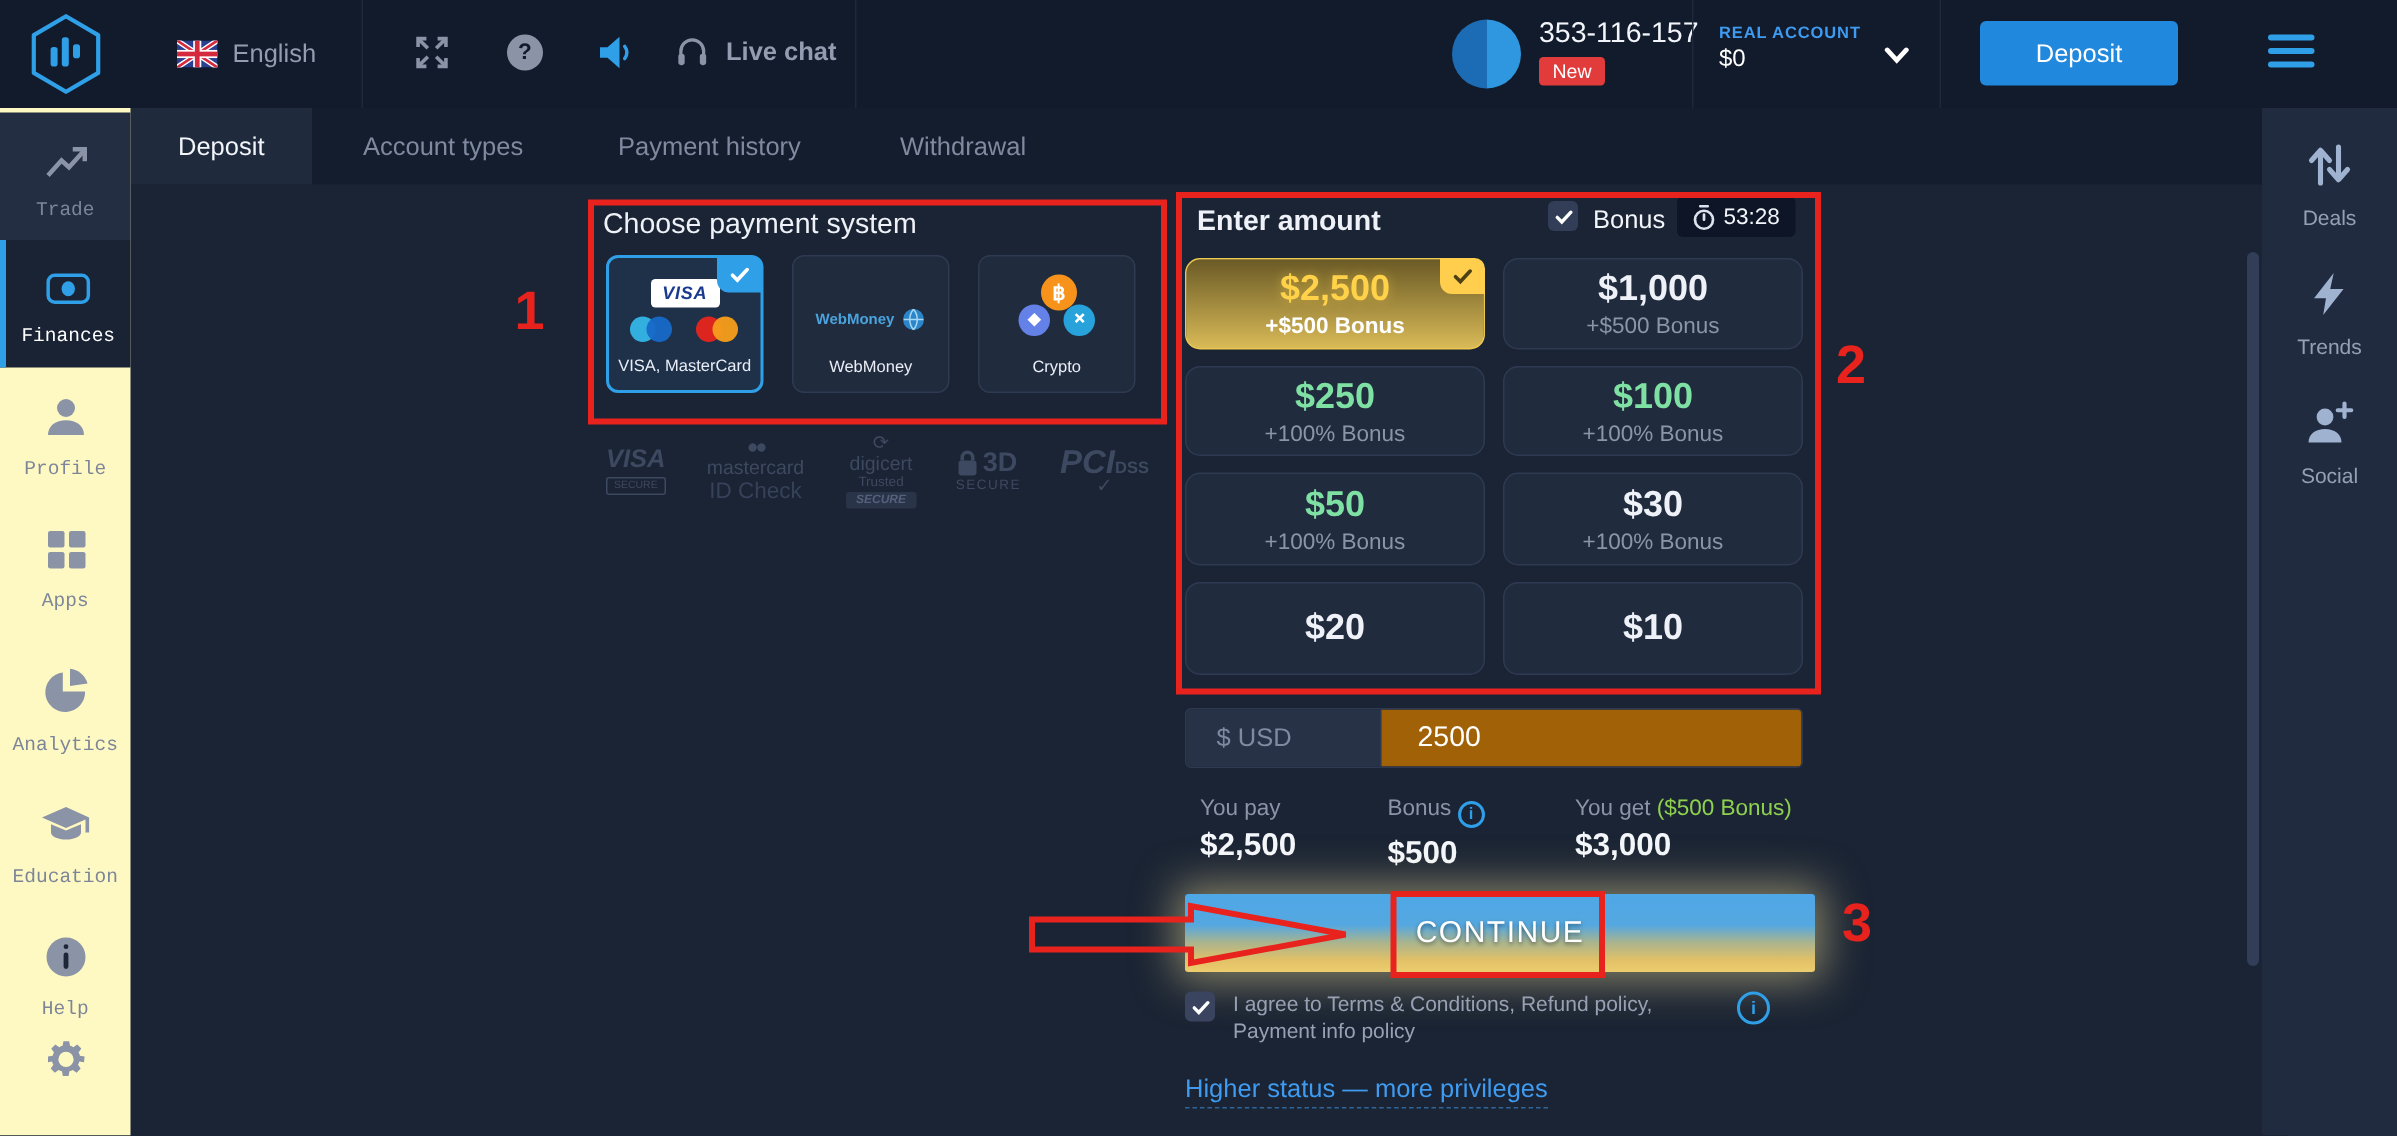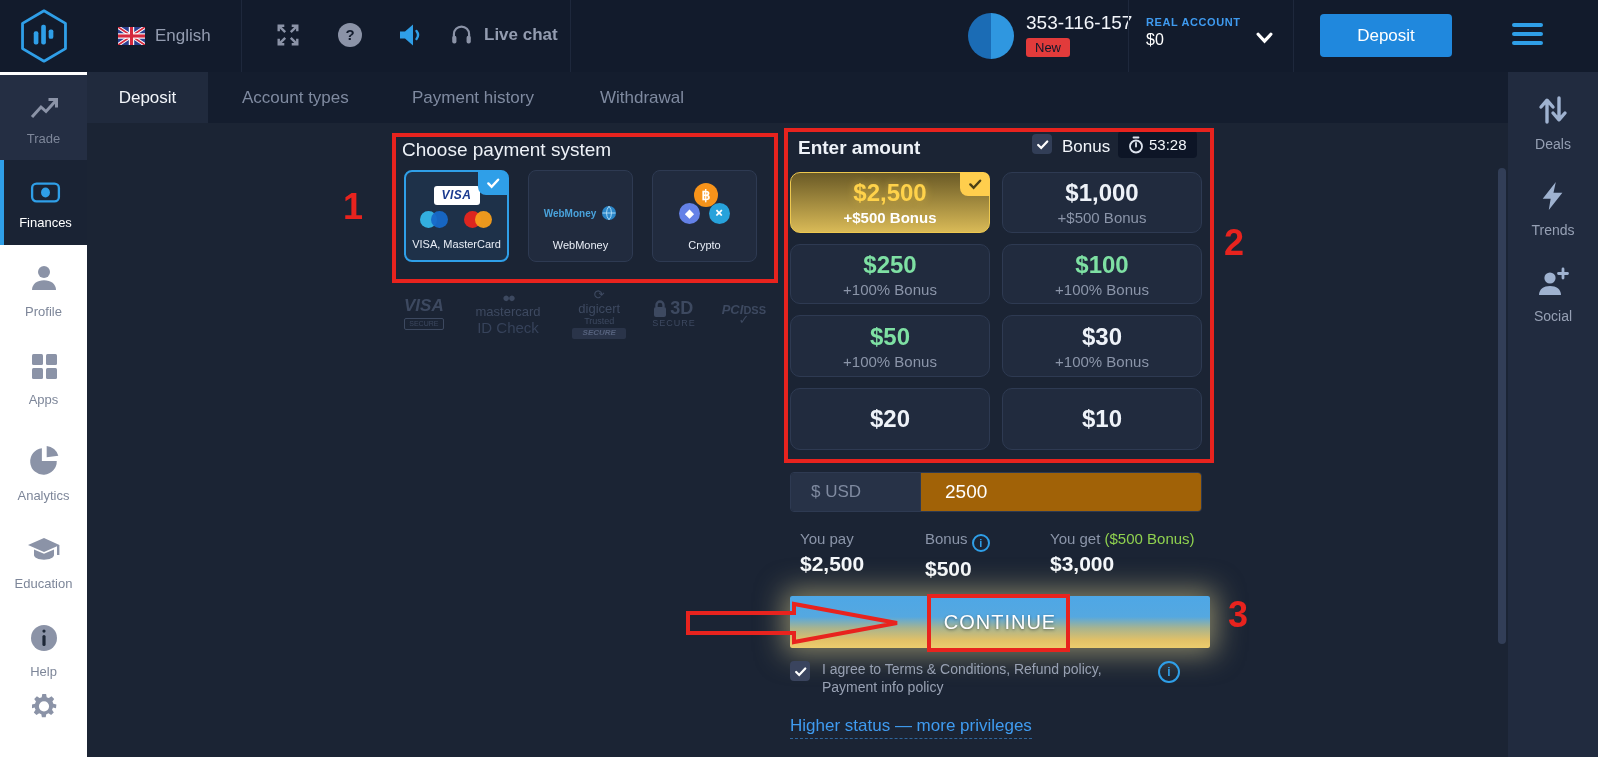--- a/index.html
+++ b/index.html
@@ -5,34 +5,34 @@
   * { margin:0; padding:0; box-sizing:border-box; }
   html,body { width:1598px; height:757px; }
   body { background:#1b2434; font-family:"Liberation Sans", sans-serif; color:#e9eef7; overflow:hidden; position:relative; }
   .abs { position:absolute; }
 
   
   .topbar { position:absolute; left:0; top:0; width:1598px; height:72px; background:#121b2c; }
   .tdiv { position:absolute; top:0; width:1px; height:72px; background:#1e283c; }
   .lang-label, .livechat-label { color:#939cb0; font-size:17px; }
   .acct-id { color:#f2f5fa; font-size:19px; }
-  .new-badge { background:#e23b3b; color:#0f172a; font-size:13px; border-radius:3px; padding:2px 9px; display:inline-block;text-align:right; }
+  .new-badge { background:#e23b3b; color:#ffffff; font-size:13px; border-radius:3px; padding:2px 9px; display:inline-block;text-align:right; }
   .acct-type { color:#3f9bf0; font-size:11px; font-weight:bold; letter-spacing:.6px; }
   .acct-bal { color:#fff; font-size:16px; margin-top:3px; }
   .deposit-btn { position:absolute; left:1320px; top:14px; width:132px; height:43px; background:#2088dd; border:none; border-radius:4px; color:#fff; font-size:17px; font-family:inherit; cursor:pointer; }
   .burger span { display:block; width:31px; height:4px; background:#2f9fe8; border-radius:2px; margin-bottom:5px; }
   .qmark { width:24px; height:24px; border-radius:50%; background:#8b93a7; color:#121b2c; font-weight:bold; font-size:15px; text-align:center; line-height:24px; }
 
   
   .tabbar { position:absolute; left:87px; top:72px; width:1421px; height:51px; background:#141d2e; }
   .tab { position:absolute; top:0; height:51px; line-height:51px; font-size:17px; color:#7f8aa0; cursor:pointer; }
   .tab.active { background:#202a3d; color:#f2f5fa; text-align:center; }
 
   
-  .lsidebar { position:absolute; left:0; top:72px; width:87px; height:685px; background:#ffffff; }
+  .lsidebar { position:absolute; left:0; top:72px; width:87px; height:685px; background:#fef9c3;font-family:Liberation Mono, monospace; }
   .nav-item { position:absolute; left:0; width:87px; text-align:center; cursor:pointer; }
   .nav-item .lbl { display:block; color:#7d8699; font-size:13px; margin-top:6px; }
   .tile-trade { background:#242e43; }
   .tile-active { background:#1a2334; border-left:4px solid #2f9fe8; }
   .tile-active .lbl { color:#fff; }
 
   
   .rsidebar { position:absolute; left:1508px; top:72px; width:90px; height:685px; background:#212b3f; }
   .rnav { position:absolute; width:90px; text-align:center; cursor:pointer; }
   .rnav .lbl { display:block; color:#96a0b4; font-size:14px; margin-top:6px; }
@@ -337,21 +337,21 @@
     <div style="display:flex;align-items:center;gap:2px;">
       <svg width="16" height="20" viewBox="0 0 16 20">
         <rect x="2" y="8" width="12" height="10" rx="2" fill="#3d4960"></rect>
         <path d="M4.5 8V6a3.5 3.5 0 0 1 7 0v2" stroke="#3d4960" stroke-width="2.4" fill="none"></path>
       </svg>
       <span style="font-size:18px;font-weight:bold;">3D</span>
     </div>
     <div style="font-size:9px;letter-spacing:1px;">SECURE</div>
   </div>
   <div class="bdg">
-    <span style="font-size:13px;font-weight:bold;font-style:italic;">PCI</span><span style="font-size:11px;font-weight:bold;">DSS</span>
+    <span style="font-size:22px;font-weight:bold;font-style:italic;">PCI</span><span style="font-size:11px;font-weight:bold;">DSS</span>
     <div style="font-size:13px;margin-top:-4px;">✓</div>
   </div>
 </div>
 
 <div class="abs section-h" style="left:798px;top:137px;font-weight:bold;">Enter amount</div>
 
 <div class="abs bonus-check" style="left:1032px;top:134px;">
   <svg width="13" height="11" viewBox="0 0 15 12">
       <path d="M2.5 6.5l3.5 3.5L13 2.5" stroke="#fff" stroke-width="2.6" fill="none" stroke-linecap="round"></path>
     </svg>

